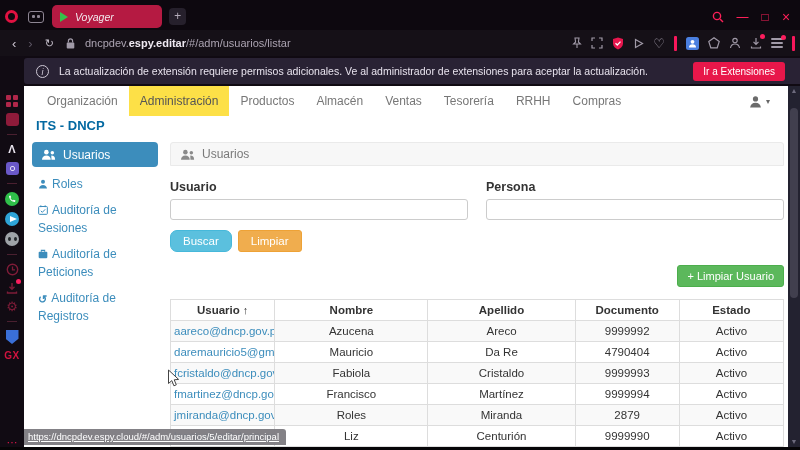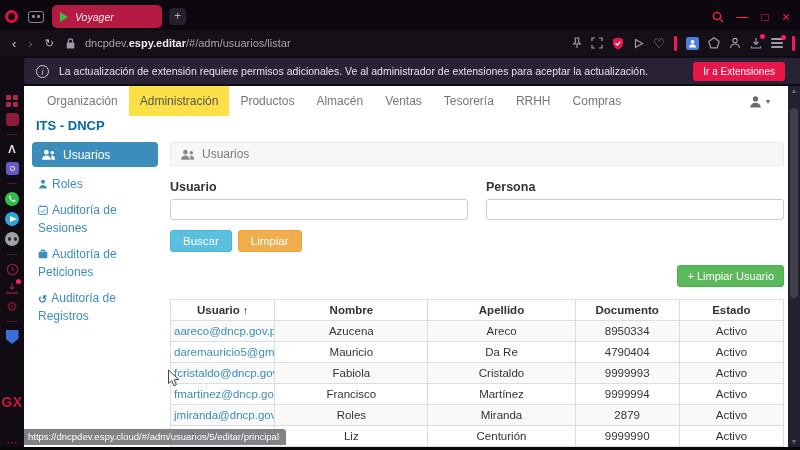--- a/index.html
+++ b/index.html
@@ -75,21 +75,21 @@
   .circ.wa { background:#2fbf4a; }
   .circ.tg { background:#2ea4d8; }
   .circ.dc { background:#9fa3a8; }
   .tg-plane { width:0; height:0; border-left:7px solid #fff;
     border-top:3.5px solid transparent; border-bottom:3.5px solid transparent; margin-left:2px; }
   .dc-eyes { display:flex; gap:3px; }
   .dc-eyes i { width:3px; height:4px; background:#23272b; border-radius:50%; }
   .dim-red { color:#7e1c38; font-size:13px; line-height:13px; }
   .shield-blue { width:13px; height:14px; background:#3a6fd8;
     clip-path:polygon(0 0,100% 0,100% 62%,50% 100%,0 62%); }
-  .gx-text { color:#d3133f; font-weight:bold; font-size:14px; letter-spacing:.5px;margin-top:44px; }
+  .gx-text { color:#d3133f; font-weight:bold; font-size:10px; letter-spacing:.5px; }
   .strip-dots { margin-top:auto; color:#e0164a; font-size:11px; line-height:8px; }
 
   
   .page { position:absolute; top:86px; left:24px; right:12px; bottom:3px;
     background:#fff; overflow:hidden; color:#333; }
   .topnav { height:30px; display:flex; align-items:stretch; padding-left:12px; }
   .nav-item { font-size:12px; color:#777; padding:0 11px; line-height:30px; white-space:nowrap; }
   .nav-item.active { background:#fde047; color:#555; }
   .nav-user { margin-left:auto; display:flex; align-items:center; gap:4px; padding-right:18px;
     color:#666; }
@@ -108,21 +108,21 @@
     height:24px; display:flex; align-items:center; gap:7px; padding:0 10px;
     color:#7a7a7a; font-size:12px; }
   .form-grid { display:grid; grid-template-columns:1fr 1fr; column-gap:18px; margin-top:14px; }
   .form-grid label { display:block; font-size:12.5px; font-weight:bold; color:#333;
     margin-bottom:5px; }
   .form-grid input { width:100%; height:21px; border:1px solid #ccc; border-radius:3px;
     font-family:inherit; font-size:12px; padding:0 6px; }
   .btn-row { display:flex; gap:6px; margin-top:10px; }
   .btn { border-radius:3px; font-size:11.5px; color:#fff; padding:4px 12px; border:1px solid;
     font-family:inherit; }
-  .btn.info { background:#5bc0de; border-color:#46b8da; }
+  .btn.info { background:#5bc0de; border-color:#46b8da;border-radius:7px; }
   .btn.warn { background:#f0ad4e; border-color:#eea236; }
   .btn.success { background:#5cb85c; border-color:#4cae4c; font-size:11px; padding:4px 9px; }
   .add-row { display:flex; justify-content:flex-end; margin-top:13px; }
   table { width:100%; border-collapse:collapse; margin-top:12px; font-size:11.5px;
     table-layout:fixed; }
   th, td { border:1px solid #ddd; text-align:center; padding:4px 3px; overflow:hidden;
     white-space:nowrap; }
   th { font-weight:bold; color:#333; }
   tbody tr:nth-child(odd) td { background:#f9f9f9; }
   td.td-link { color:#3c8dbc; }
@@ -131,21 +131,21 @@
   
   .scrollbar { position:absolute; top:86px; right:0; width:12px; bottom:3px; background:#232230;
     display:flex; flex-direction:column; align-items:center; }
   .sb-arrow { color:#6c6a7c; font-size:7px; line-height:10px; flex:none; }
   .sb-thumb { width:8px; height:190px; background:#413f4e; border-radius:4px; margin-top:12px; }
   .sb-spacer { flex:1; }
 
   
   .status-tooltip { position:absolute; left:24px; bottom:5px; background:rgba(124,122,128,.95);
     color:#fff; font-size:9.5px; padding:2px 7px 3px 4px; border-radius:0 3px 0 0; z-index:5;
-    white-space:nowrap; }
+    white-space:nowrap;text-decoration:underline; }
   .bottom-edge { position:absolute; left:0; right:0; bottom:0; height:3px; background:#060507; z-index:6; }
   .cursor { position:absolute; left:167px; top:369px; z-index:9; }
 </style>
 </head>
 <body>
 
 <div class="tabbar">
   <span class="o-logo"></span>
   <span class="tab-cycler">
       <i></i>
@@ -366,21 +366,21 @@
             <th>Apellido</th>
             <th>Documento</th>
             <th>Estado</th>
           </tr>
         </thead>
         <tbody>
             <tr>
               <td class="td-link">aareco@dncp.gov.py</td>
               <td>Azucena</td>
               <td>Areco</td>
-              <td>8950334</td>
+              <td>9999992</td>
               <td>Activo</td>
             </tr>
             <tr>
               <td class="td-link">daremauricio5@gmail.com</td>
               <td>Mauricio</td>
               <td>Da Re</td>
               <td>4790404</td>
               <td>Activo</td>
             </tr>
             <tr>

